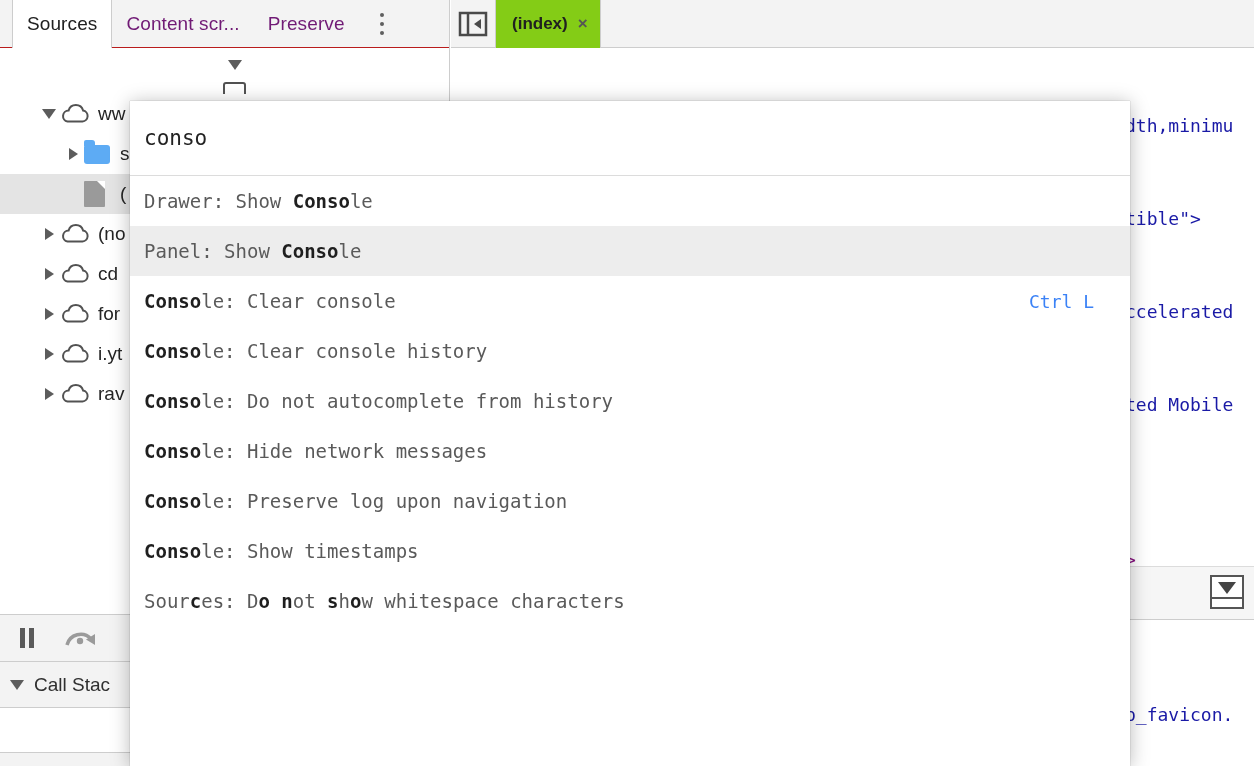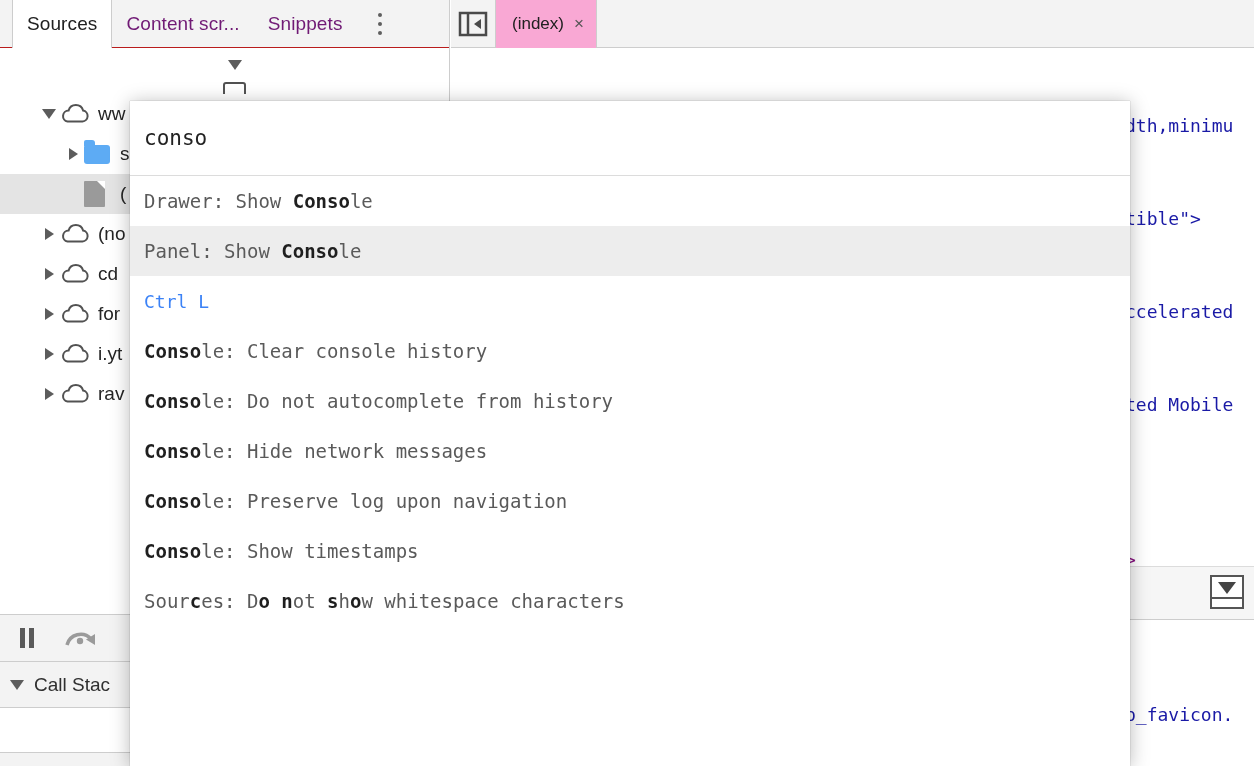--- a/index.html
+++ b/index.html
@@ -237,28 +237,29 @@
     display: flex;
     justify-content: center;
     align-items: center;
     border-right: 1px solid #cdcdcd;
     cursor: default;
   }
   .editor-tab {
     display: flex;
     align-items: center;
     padding: 0 12px 0 16px;
-    background: #f9a8d4;
+    background: #84cc16;
     border-right: 1px solid #cdcdcd;
     font-size: 17px;
     color: #202020;
     cursor: default;
     margin-bottom: -1px;
     height: calc(100% + 1px);
     box-sizing: border-box;
+    font-weight: bold;
   }
   .editor-tab .close-x {
     margin-left: 10px;
     font-size: 17px;
     color: #555;
   }
 
   
   #code-area {
     position: relative;
@@ -398,21 +399,21 @@
 <div id="navigator-pane">
 
   <div id="navigator-tabbar">
     <div class="nav-tab selected">
       <span>Sources</span>
     </div>
     <div class="nav-tab">
       <span>Content scr...</span>
     </div>
     <div class="nav-tab">
-      <span>Snippets</span>
+      <span>Preserve</span>
     </div>
     <div id="nav-more-button">
       <i></i>
       <i></i>
       <i></i>
     </div>
   </div>
 
   <div id="file-tree">
 
@@ -621,20 +622,21 @@
       <span class="command-title">Drawer: Show <b>Conso</b>le</span>
       <span class="command-shortcut"></span>
     </div>
 
     <div class="command-row selected">
       <span class="command-title">Panel: Show <b>Conso</b>le</span>
       <span class="command-shortcut"></span>
     </div>
 
     <div class="command-row">
+      <span class="command-title"><b>Conso</b>le: Clear console</span>
       <span class="command-shortcut">Ctrl L</span>
     </div>
 
     <div class="command-row">
       <span class="command-title"><b>Conso</b>le: Clear console history</span>
       <span class="command-shortcut"></span>
     </div>
 
     <div class="command-row">
       <span class="command-title"><b>Conso</b>le: Do not autocomplete from history</span>

